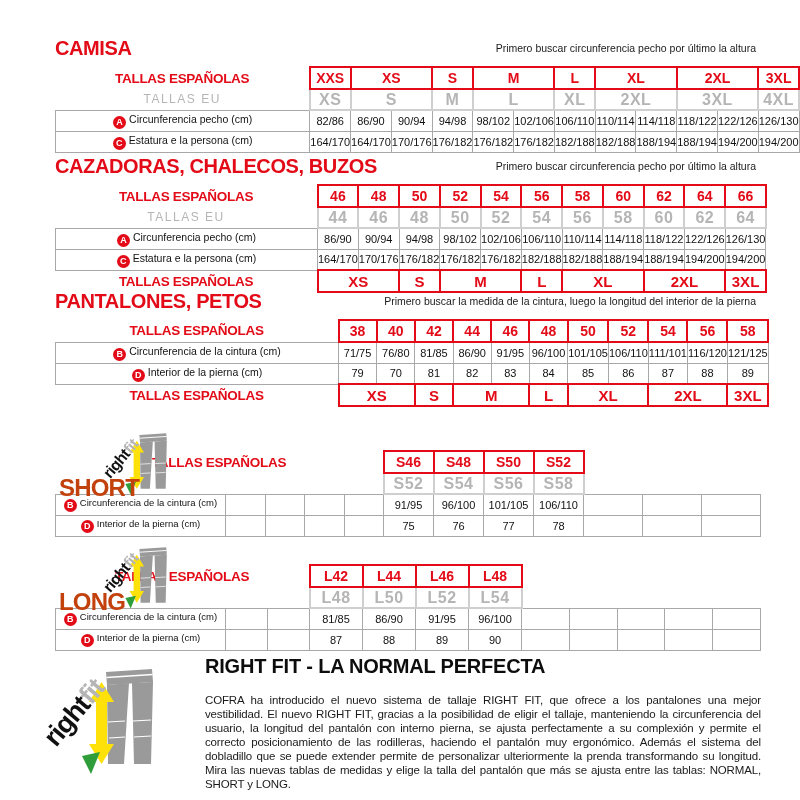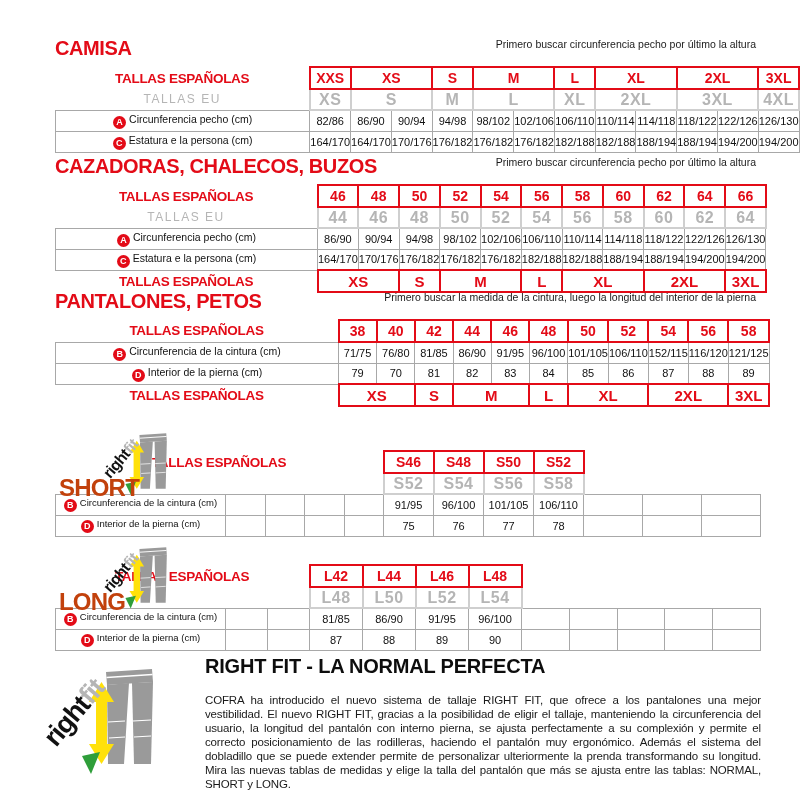--- a/index.html
+++ b/index.html
@@ -1,21 +1,21 @@
 <!DOCTYPE html>
 <html style="--red: #e30b17; --gray: #b5b5b5;"><head>
 <meta charset="utf-8">
 <style>
 :root{ --red:#e30b17; --gray:#b5b5b5; --bdr:#a8a8a8; --lt:#cfcfcf; }
 *{box-sizing:border-box}
 html,body{margin:0;padding:0}
 body{width:800px;height:800px;background:#fff;position:relative;overflow:hidden;
      font-family:"Liberation Sans",sans-serif;color:#111}
 .sec{position:absolute;left:0;width:800px}
-.sec-head{display:flex;justify-content:space-between;align-items:flex-start;
+.sec-head{display:flex;justify-content:space-between;align-items:center;
           margin:0 44px 8px 55px}
 .sec-title{margin:0;font-size:20px;font-weight:bold;color:var(--red);
            letter-spacing:-0.4px;line-height:1;white-space:nowrap}
 .sec-note{font-size:10.5px;color:#1a1a1a;padding-bottom:1px;white-space:nowrap}
 table.sizes{border-collapse:collapse;table-layout:fixed;margin-left:55px}
 table.sizes td{padding:0;text-align:center;vertical-align:middle;
                overflow:hidden;white-space:nowrap}
 tr.r-red{height:22px}
 tr.r-gray{height:21px}
 tr.r-data{height:21px}
@@ -278,21 +278,21 @@
           <tr class="r-data">
             <td class="row-lbl"><span class="circ">B</span><span>Circunferencia de la cintura (cm)</span></td>
             <td class="c-data">71/75</td>
             <td class="c-data">76/80</td>
             <td class="c-data">81/85</td>
             <td class="c-data">86/90</td>
             <td class="c-data">91/95</td>
             <td class="c-data">96/100</td>
             <td class="c-data">101/105</td>
             <td class="c-data">106/110</td>
-            <td class="c-data">152/115</td>
+            <td class="c-data">111/101</td>
             <td class="c-data">116/120</td>
             <td class="c-data">121/125</td>
           </tr>
           <tr class="r-data">
             <td class="row-lbl"><span class="circ">D</span><span>Interior de la pierna (cm)</span></td>
             <td class="c-data">79</td>
             <td class="c-data">70</td>
             <td class="c-data">81</td>
             <td class="c-data">82</td>
             <td class="c-data">83</td>

